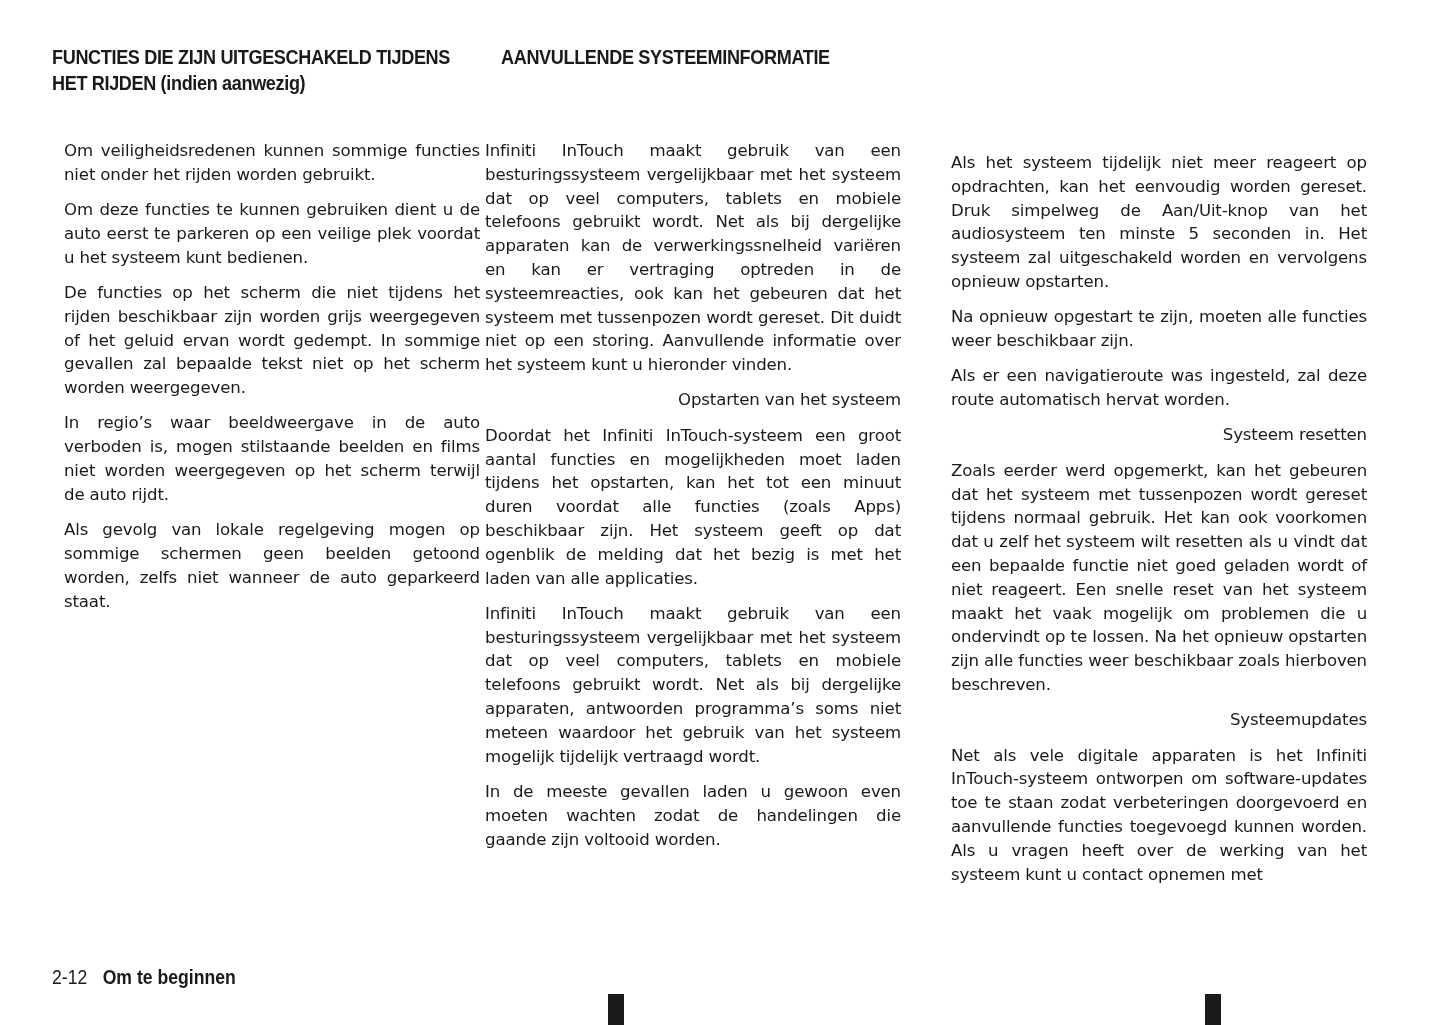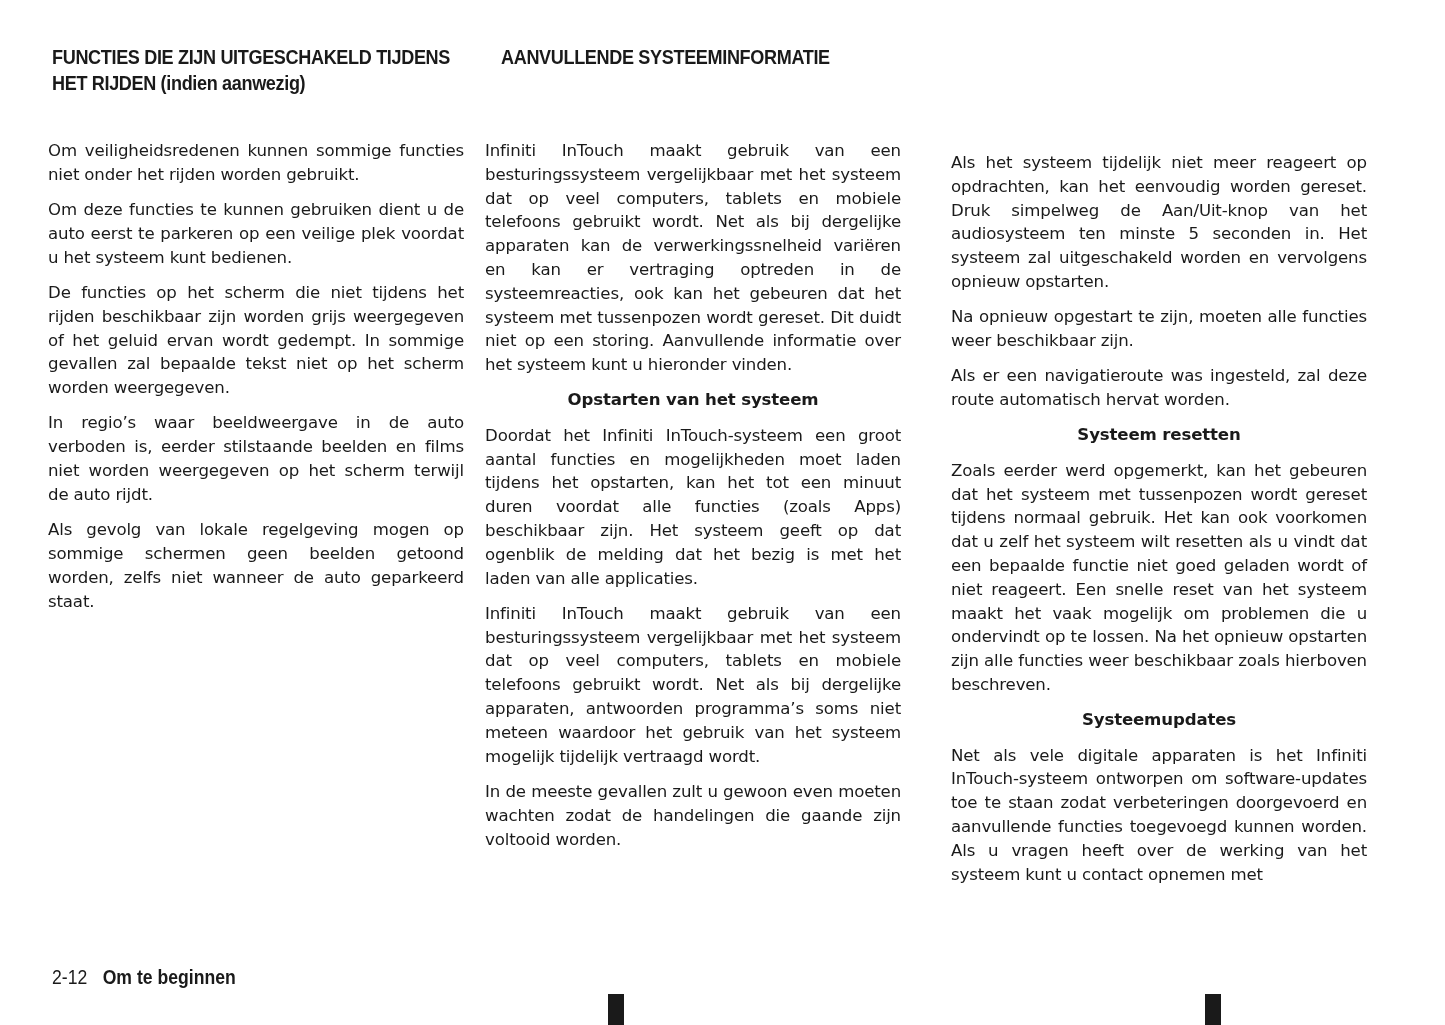--- a/index.html
+++ b/index.html
@@ -33,31 +33,31 @@
     .col {
       position: absolute;
       top: 139px;
       width: 416px;
       font-family: "DejaVu Sans", sans-serif;
       font-size: 16.6px;
       line-height: 23.8px;
       text-align: justify;
       hyphens: none;
     }
-    .col-1 { left: 48px; }
+    .col-1 { left: 64px; }
     .col-2 { left: 485px; }
     .col-3 { left: 951px; margin-top: 12px; }
 
     .col p {
       margin: 0 0 11.5px 0;
       letter-spacing: -0.15px;
     }
     .col p.subhead {
-      font-weight: bold;
-      text-align: center;
+      font-weight: normal;
+      text-align: right;
       margin-bottom: 11.5px;
     }
 
     .footer {
       position: absolute;
       left: 52px;
       top: 964px;
       font-family: "Liberation Sans", sans-serif;
       font-size: 20px;
       line-height: 26px;
@@ -85,30 +85,30 @@
   <div>FUNCTIES DIE ZIJN UITGESCHAKELD TIJDENS</div>
   <div>HET RIJDEN (indien aanwezig)</div>
 </div>
 
 <div class="heading heading-mid">AANVULLENDE SYSTEEMINFORMATIE</div>
 
 <div class="col col-1">
   <p>Om veiligheidsredenen kunnen sommige functies niet onder het rijden worden gebruikt.</p>
   <p>Om deze functies te kunnen gebruiken dient u de auto eerst te parkeren op een veilige plek voordat u het systeem kunt bedienen.</p>
   <p>De functies op het scherm die niet tijdens het rijden beschikbaar zijn worden grijs weergegeven of het geluid ervan wordt gedempt. In sommige gevallen zal bepaalde tekst niet op het scherm worden weergegeven.</p>
-  <p>In regio’s waar beeldweergave in de auto verboden is, eerder stilstaande beelden en films niet worden weergegeven op het scherm terwijl de auto rijdt.</p>
+  <p>In regio’s waar beeldweergave in de auto verboden is, mogen stilstaande beelden en films niet worden weergegeven op het scherm terwijl de auto rijdt.</p>
   <p>Als gevolg van lokale regelgeving mogen op sommige schermen geen beelden getoond worden, zelfs niet wanneer de auto geparkeerd staat.</p>
 </div>
 
 <div class="col col-2">
   <p>Infiniti InTouch maakt gebruik van een besturingssysteem vergelijkbaar met het systeem dat op veel computers, tablets en mobiele telefoons gebruikt wordt. Net als bij dergelijke apparaten kan de verwerkingssnelheid variëren en kan er vertraging optreden in de systeemreacties, ook kan het gebeuren dat het systeem met tussenpozen wordt gereset. Dit duidt niet op een storing. Aanvullende informatie over het systeem kunt u hieronder vinden.</p>
   <p class="subhead">Opstarten van het systeem</p>
   <p>Doordat het Infiniti InTouch-systeem een groot aantal functies en mogelijkheden moet laden tijdens het opstarten, kan het tot een minuut duren voordat alle functies (zoals Apps) beschikbaar zijn. Het systeem geeft op dat ogenblik de melding dat het bezig is met het laden van alle applicaties.</p>
   <p>Infiniti InTouch maakt gebruik van een besturingssysteem vergelijkbaar met het systeem dat op veel computers, tablets en mobiele telefoons gebruikt wordt. Net als bij dergelijke apparaten, antwoorden programma’s soms niet meteen waardoor het gebruik van het systeem mogelijk tijdelijk vertraagd wordt.</p>
-  <p>In de meeste gevallen zult u gewoon even moeten wachten zodat de handelingen die gaande zijn voltooid worden.</p>
+  <p>In de meeste gevallen laden u gewoon even moeten wachten zodat de handelingen die gaande zijn voltooid worden.</p>
 </div>
 
 <div class="col col-3">
   <p>Als het systeem tijdelijk niet meer reageert op opdrachten, kan het eenvoudig worden gereset. Druk simpelweg de Aan/Uit-knop van het audiosysteem ten minste 5 seconden in. Het systeem zal uitgeschakeld worden en vervolgens opnieuw opstarten.</p>
   <p>Na opnieuw opgestart te zijn, moeten alle functies weer beschikbaar zijn.</p>
   <p>Als er een navigatieroute was ingesteld, zal deze route automatisch hervat worden.</p>
   <p class="subhead">Systeem resetten</p>
   <p>Zoals eerder werd opgemerkt, kan het gebeuren dat het systeem met tussenpozen wordt gereset tijdens normaal gebruik. Het kan ook voorkomen dat u zelf het systeem wilt resetten als u vindt dat een bepaalde functie niet goed geladen wordt of niet reageert. Een snelle reset van het systeem maakt het vaak mogelijk om problemen die u ondervindt op te lossen. Na het opnieuw opstarten zijn alle functies weer beschikbaar zoals hierboven beschreven.</p>
   <p class="subhead">Systeemupdates</p>
   <p>Net als vele digitale apparaten is het Infiniti InTouch-systeem ontworpen om software-updates toe te staan zodat verbeteringen doorgevoerd en aanvullende functies toegevoegd kunnen worden. Als u vragen heeft over de werking van het systeem kunt u contact opnemen met</p>

